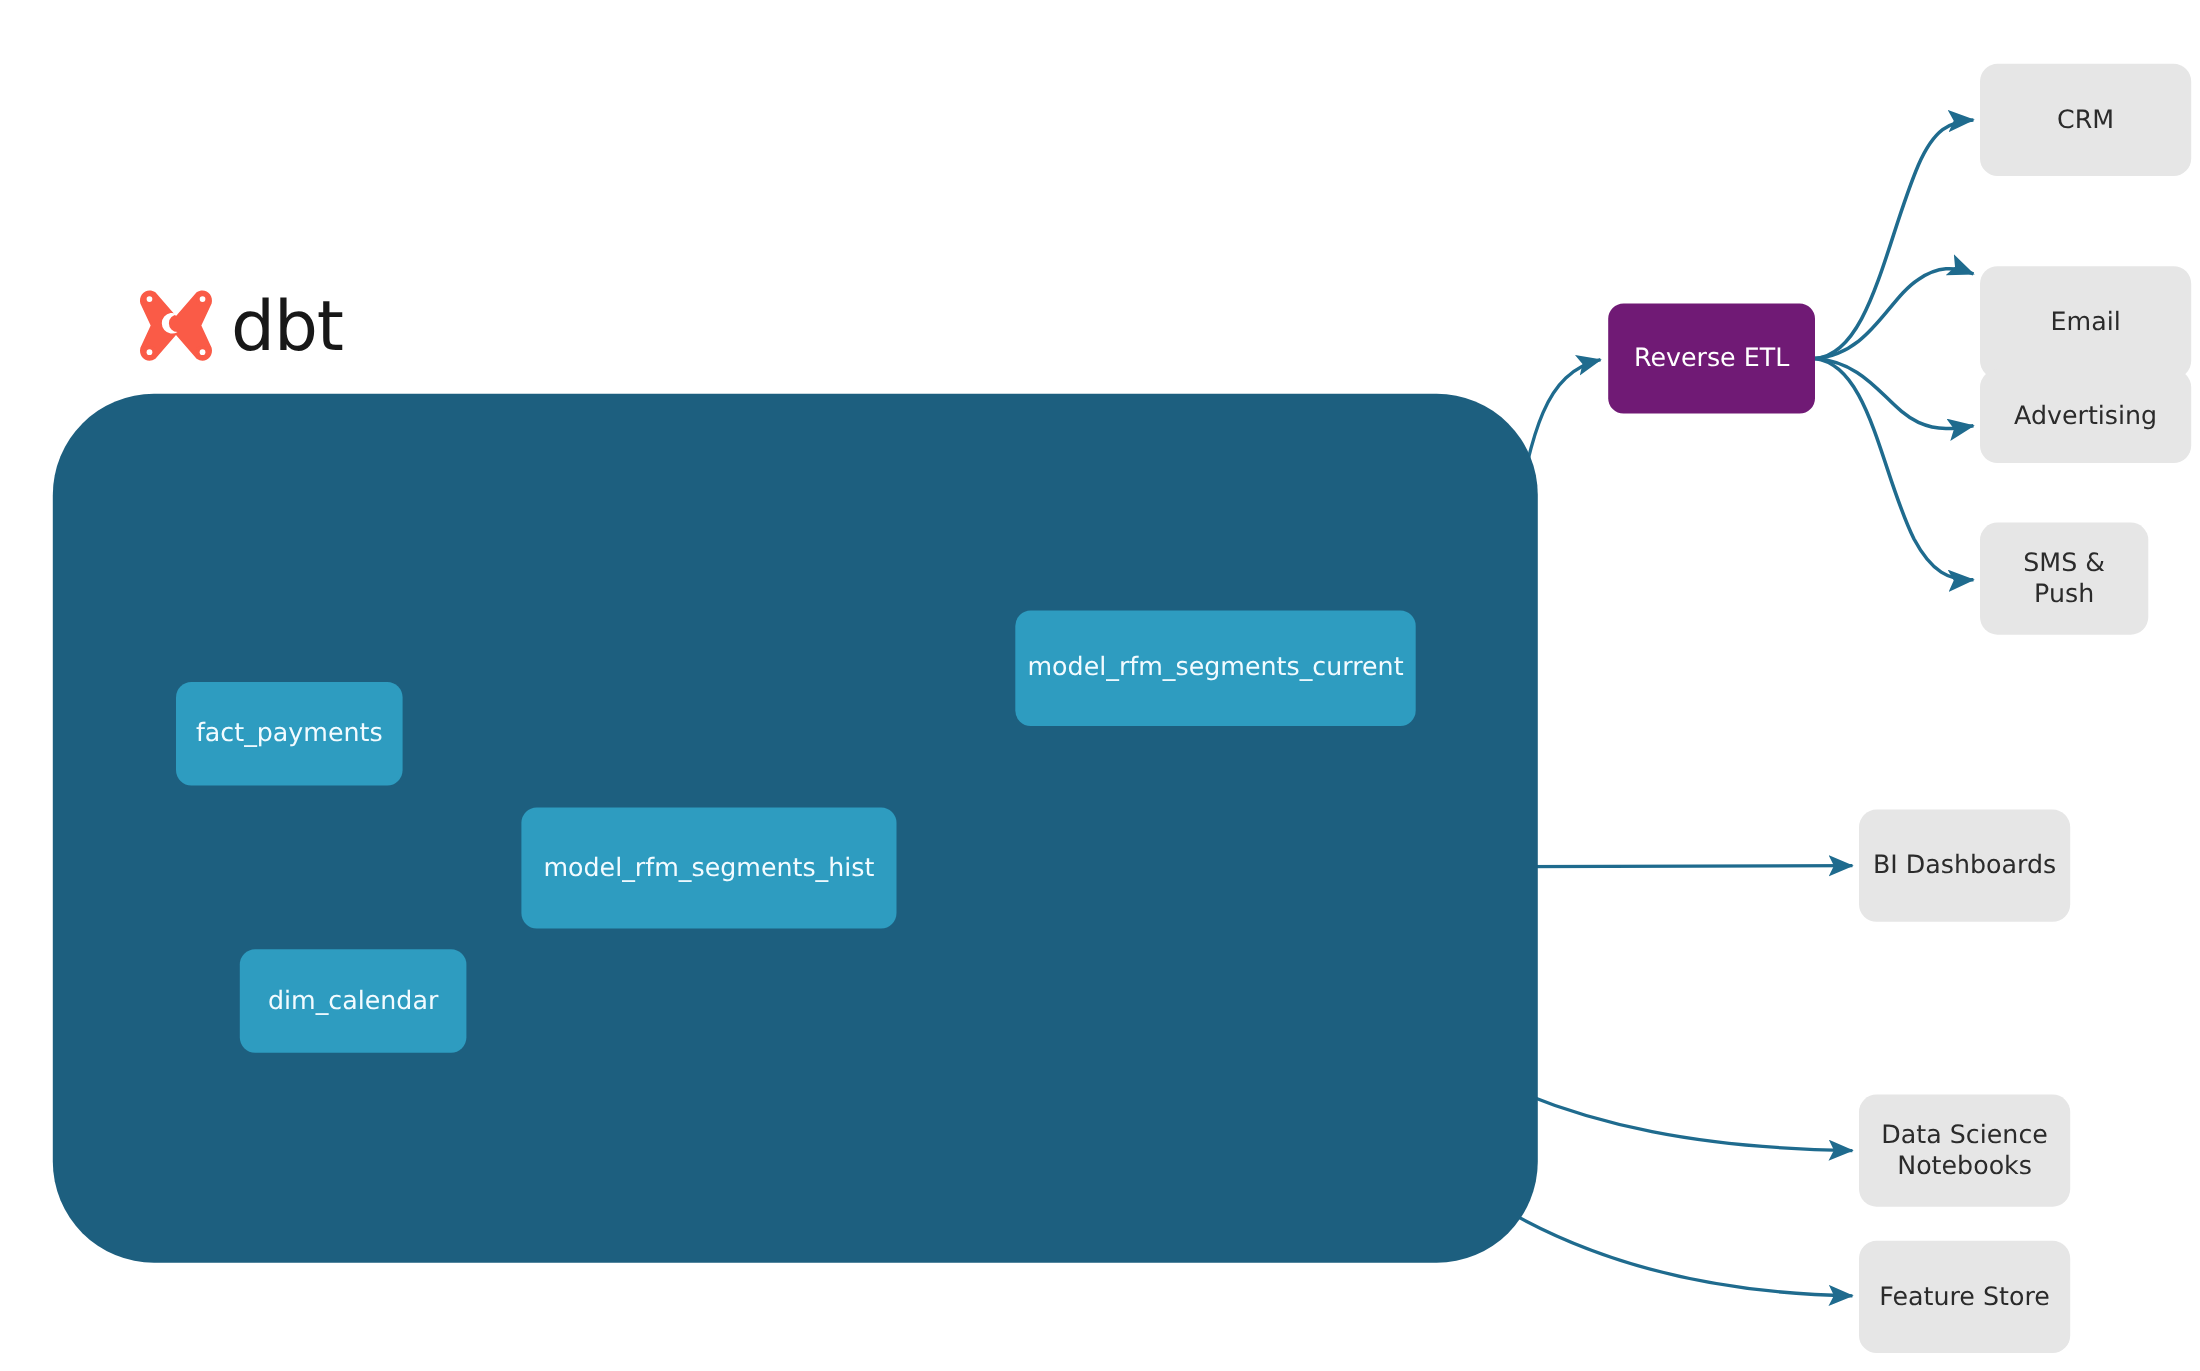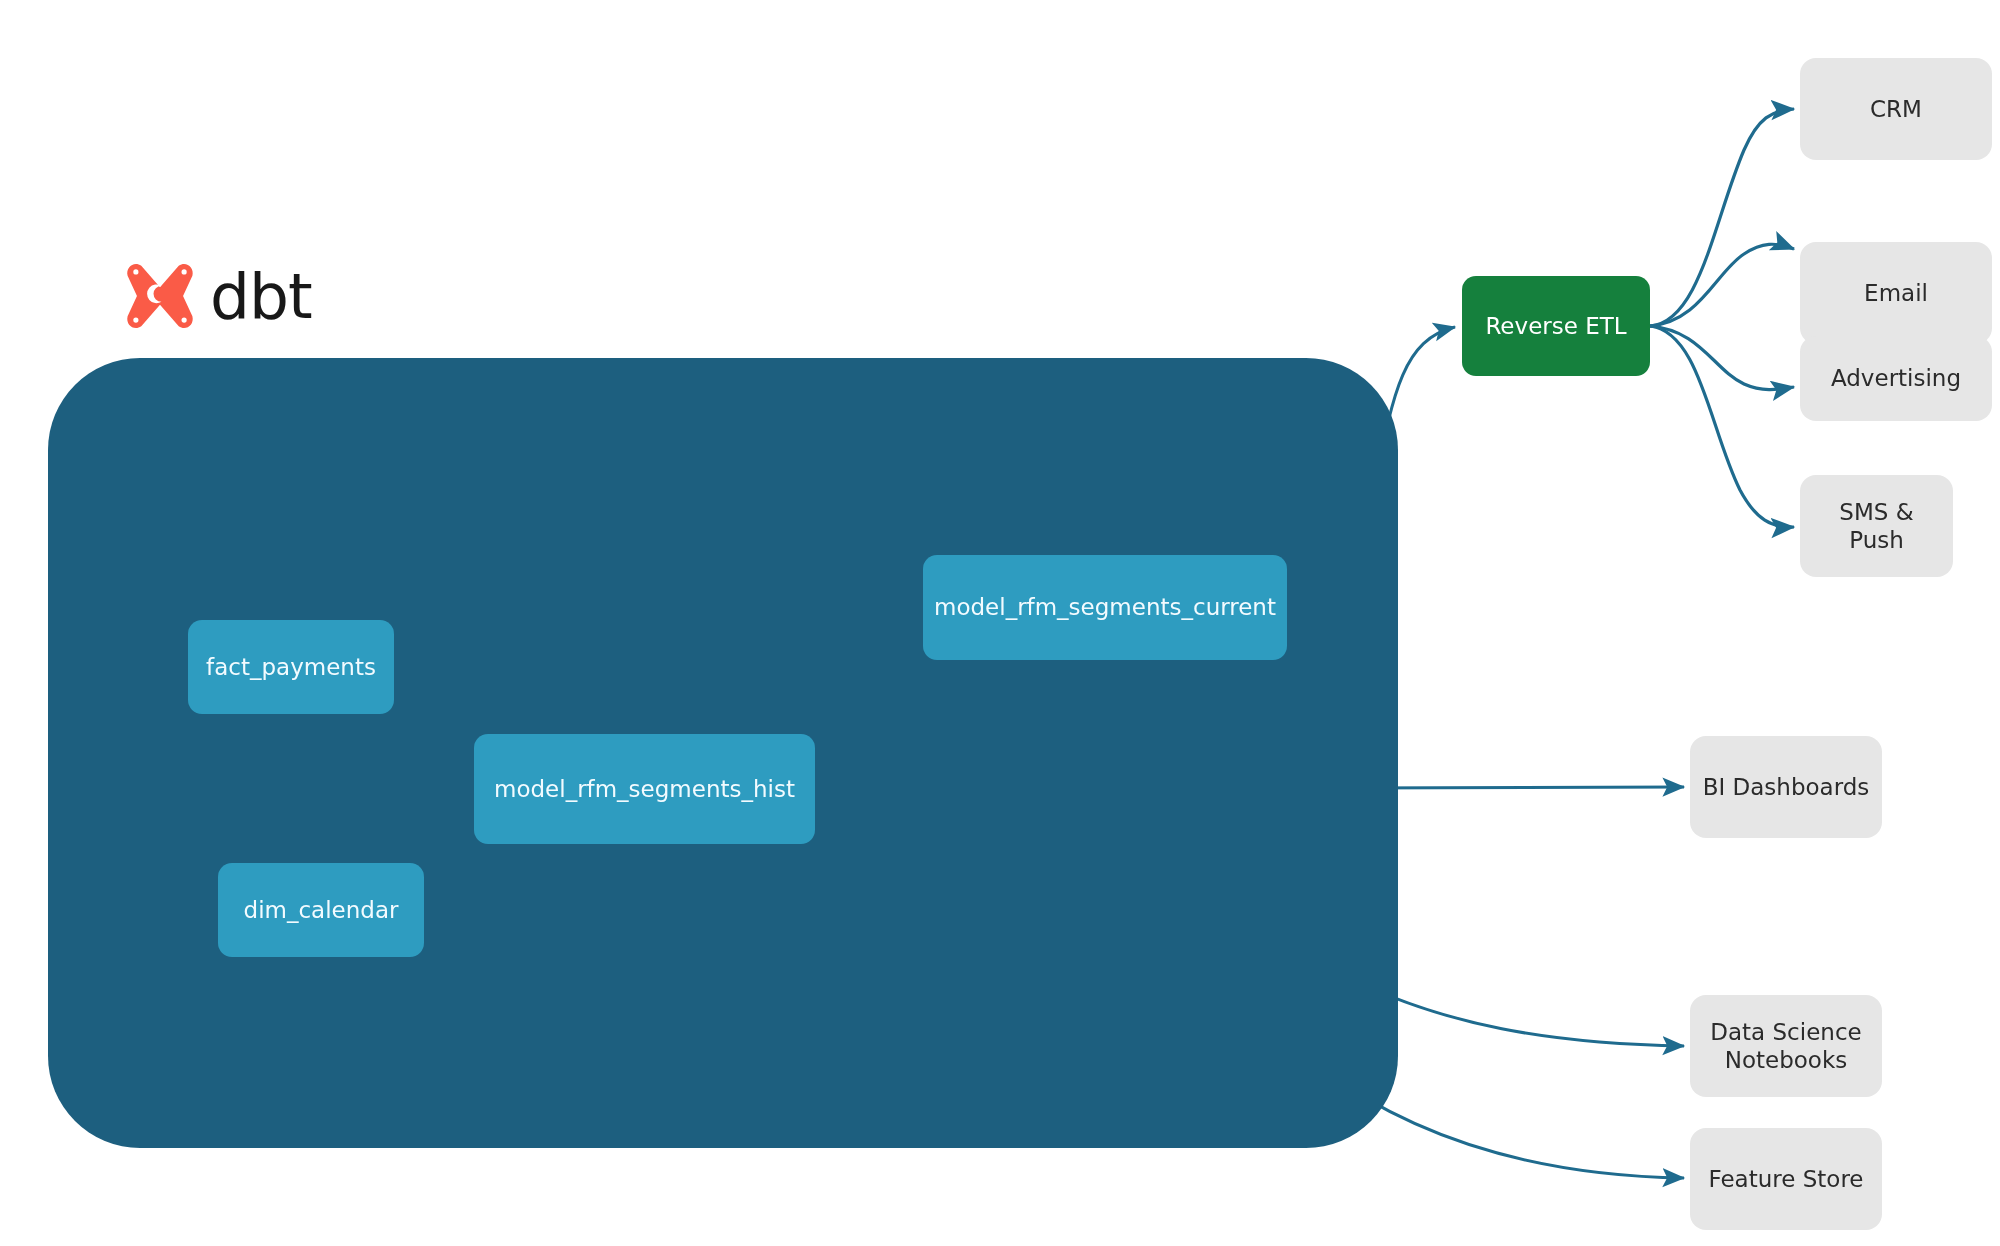--- a/index.html
+++ b/index.html
@@ -75,25 +75,25 @@
   .node.model {
     background: #2e9cc0;
     color: #f2fbff;
   }
   .node.ext {
     background: #e6e6e6;
     color: #2b2b2b;
     border-radius: 16px;
   }
   .node.rev {
-    background: #15803d;
+    background: #701a75;
     color: #ffffff;
   }
 
-  #n-fact_payments          { left: 188px; top: 620px; width: 206px; height: 94px; }
+  #n-fact_payments          { left: 160px; top: 620px; width: 206px; height: 94px; }
   #n-dim_calendar           { left: 173px; top: 863px; width: 206px; height: 94px; margin-left: 45px; }
   #n-hist                   { left: 474px; top: 734px; width: 341px; height: 110px; }
   #n-current                { left: 923px; top: 555px; width: 364px; height: 105px; }
   #n-reverse_etl            { left: 1462px; top: 276px; width: 188px; height: 100px; }
 
   #n-crm                    { left: 1800px; top: 58px;  width: 192px; height: 102px; }
   #n-email                  { left: 1800px; top: 198px; width: 192px; height: 102px; margin-top: 44px; }
   #n-advertising            { left: 1800px; top: 336px; width: 192px; height: 85px; }
   #n-sms_push               { left: 1800px; top: 475px; width: 153px; height: 102px; }
   #n-bi_dashboards          { left: 1690px; top: 736px; width: 192px; height: 102px; }

